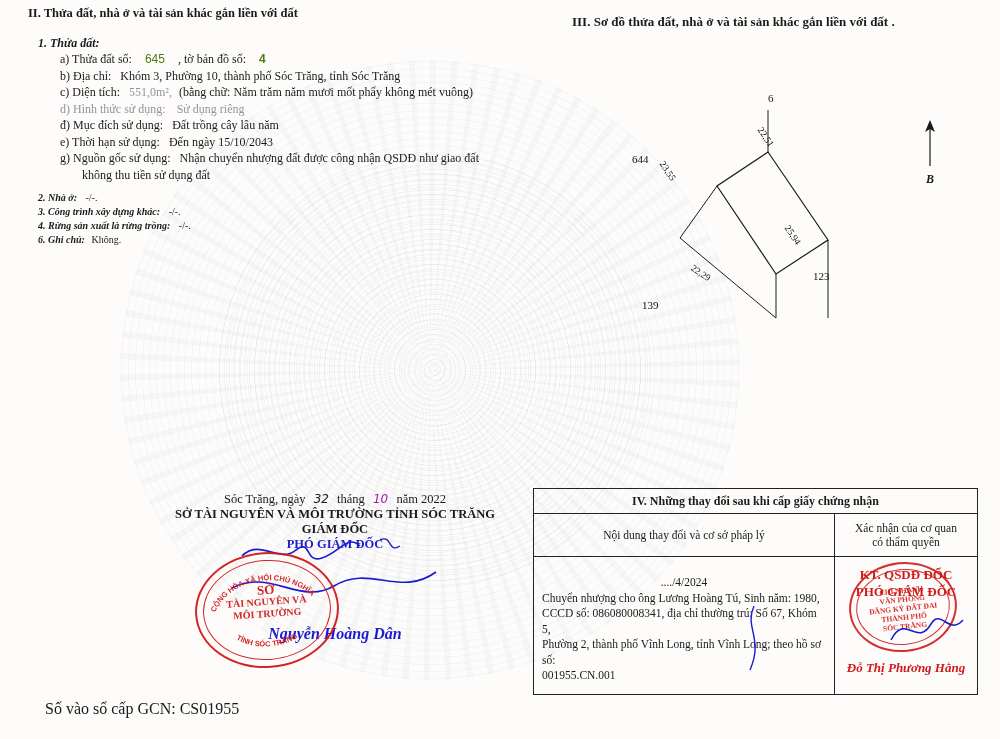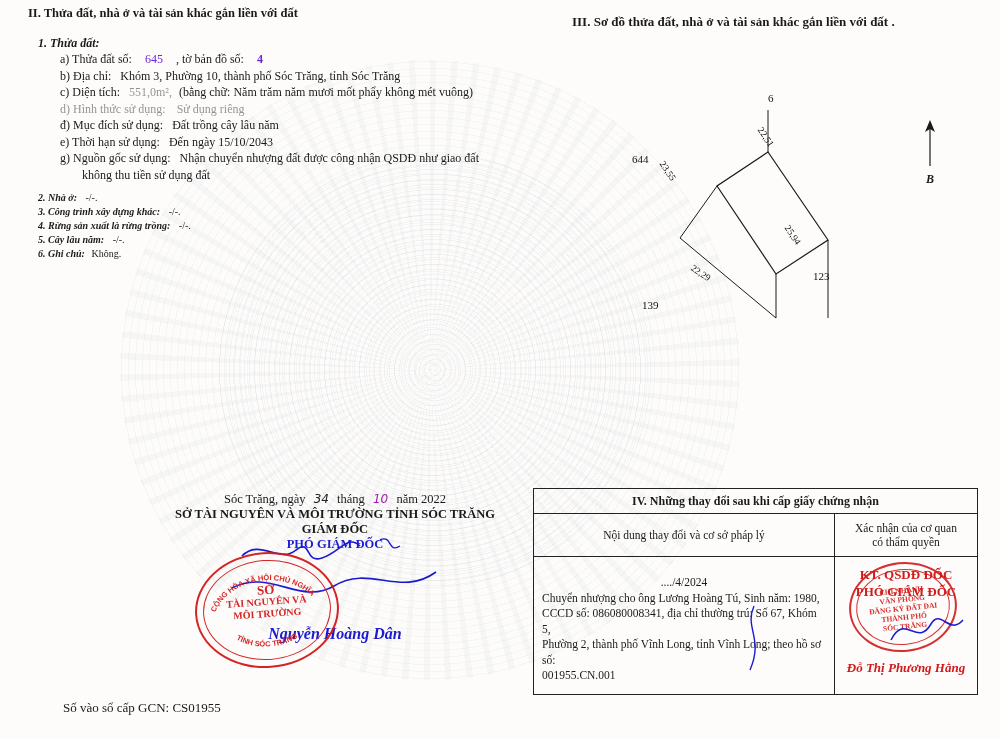--- a/index.html
+++ b/index.html
@@ -31,21 +31,21 @@
   }
 
   
   .sec2{position:absolute;left:28px;top:6px;width:500px;}
   .sec-title{font-weight:bold;font-size:12.5px;}
   .it{font-style:italic;font-weight:bold;font-size:12px;margin-top:15px;}
   .line{font-size:12px;line-height:16.5px;padding-left:22px;position:relative;white-space:nowrap;}
   .line .lbl{}
   .line .val{}
   .indent2{padding-left:44px;}
-  .hw{font-family:Liberation Serif, serif;color:#6d28d9;margin-top:15px;}
+  .hw{font-family:Liberation Sans, sans-serif;color:#4d7c0f;margin-top:15px;}
   .sec2 .l2{margin-left:10px;}
   .numline{font-size:10px;font-style:italic;font-weight:bold;margin-top:3px;}
   .numline .val{font-style:normal;font-weight:normal;}
   .faint{color:#3a3a46;opacity:.55;}
 
   
   .sec3{position:absolute;left:556px;top:14px;width:420px;}
   .sec3 .sec-title{font-size:13px;font-weight:bold;margin-left:16px;}
   .plot-area{position:absolute;left:560px;top:70px;width:420px;height:290px;}
   .plot-svg{position:absolute;left:0;top:0;}
@@ -101,21 +101,21 @@
   .c1body{font-size:11.5px;line-height:15.5px;padding:18px 8px 0 8px;}
   .redsign{position:absolute;left:0;right:0;top:52px;text-align:center;color:#d11a1a;font-weight:bold;font-size:13px;line-height:17px;}
   .redname{position:absolute;left:0;right:0;bottom:18px;text-align:center;color:#d11a1a;font-style:italic;font-weight:bold;font-size:13px;}
   .stamp2{
     position:absolute;left:14px;top:48px;width:104px;height:86px;border:2px solid #d11a1a;border-radius:50%;
     color:#d11a1a;transform:rotate(-6deg);opacity:.9;
   }
   .stamp2 .inner{position:absolute;inset:5px;border:1px solid #d11a1a;border-radius:50%;}
   .stamp2 .ctr{position:absolute;left:0;right:0;top:22px;text-align:center;font-size:7.5px;font-weight:bold;line-height:9px;}
 
-  .footer{position:absolute;left:63px;top:700px;font-size:13px;}
+  .footer{position:absolute;left:45px;top:700px;font-size:16px;}
 
   .bluescribble{position:absolute;pointer-events:none;}
 </style>
 </head>
 <body>
 
 <div class="page">
 
   <div class="watermark"></div>
   <div class="watermark2"></div>
@@ -171,24 +171,20 @@
     <div class="numline l2">
       <span>2. Nhà ở:</span>
       <span class="val" style="padding-left:6px">-/-.</span>
     </div>
     <div class="numline l2">
       <span>3. Công trình xây dựng khác:</span>
       <span class="val" style="padding-left:6px">-/-.</span>
     </div>
     <div class="numline l2">
       <span>4. Rừng sản xuất là rừng trồng:</span>
-      <span class="val" style="padding-left:6px">-/-.</span>
-    </div>
-    <div class="numline l2">
-      <span>5. Cây lâu năm:</span>
       <span class="val" style="padding-left:6px">-/-.</span>
     </div>
     <div class="numline l2">
       <span>6. Ghi chú:</span>
       <span class="val" style="padding-left:4px">Không.</span>
     </div>
   </div>
 
   <div class="sec3">
     <div class="sec-title">III. Sơ đồ thửa đất, nhà ở và tài sản khác gắn liền với đất .</div>
@@ -219,21 +215,21 @@
     <svg width="20" height="48" viewBox="0 0 20 48">
       <line x1="10" y1="46" x2="10" y2="6" stroke="#1a1a1a" stroke-width="1.2"></line>
       <polygon points="10,0 5,12 10,9 15,12" fill="#1a1a1a"></polygon>
     </svg>
     <div class="b">B</div>
   </div>
 
   <div class="signblock">
     <div class="l1">
       <span>Sóc Trăng, ngày</span>
-      <span class="hwdate" style="padding:0 5px;color:#222">34</span>
+      <span class="hwdate" style="padding:0 5px;color:#222">32</span>
       <span>tháng</span>
       <span class="hwdate" style="padding:0 5px;color:#a21caf">10</span>
       <span>năm 2022</span>
     </div>
     <div class="l2">SỞ TÀI NGUYÊN VÀ MÔI TRƯỜNG TỈNH SÓC TRĂNG</div>
     <div class="l3">GIÁM ĐỐC</div>
     <div class="l4">PHÓ GIÁM ĐỐC</div>
     <div class="sigscript">Nguyễn Hoàng Dân</div>
   </div>
 

